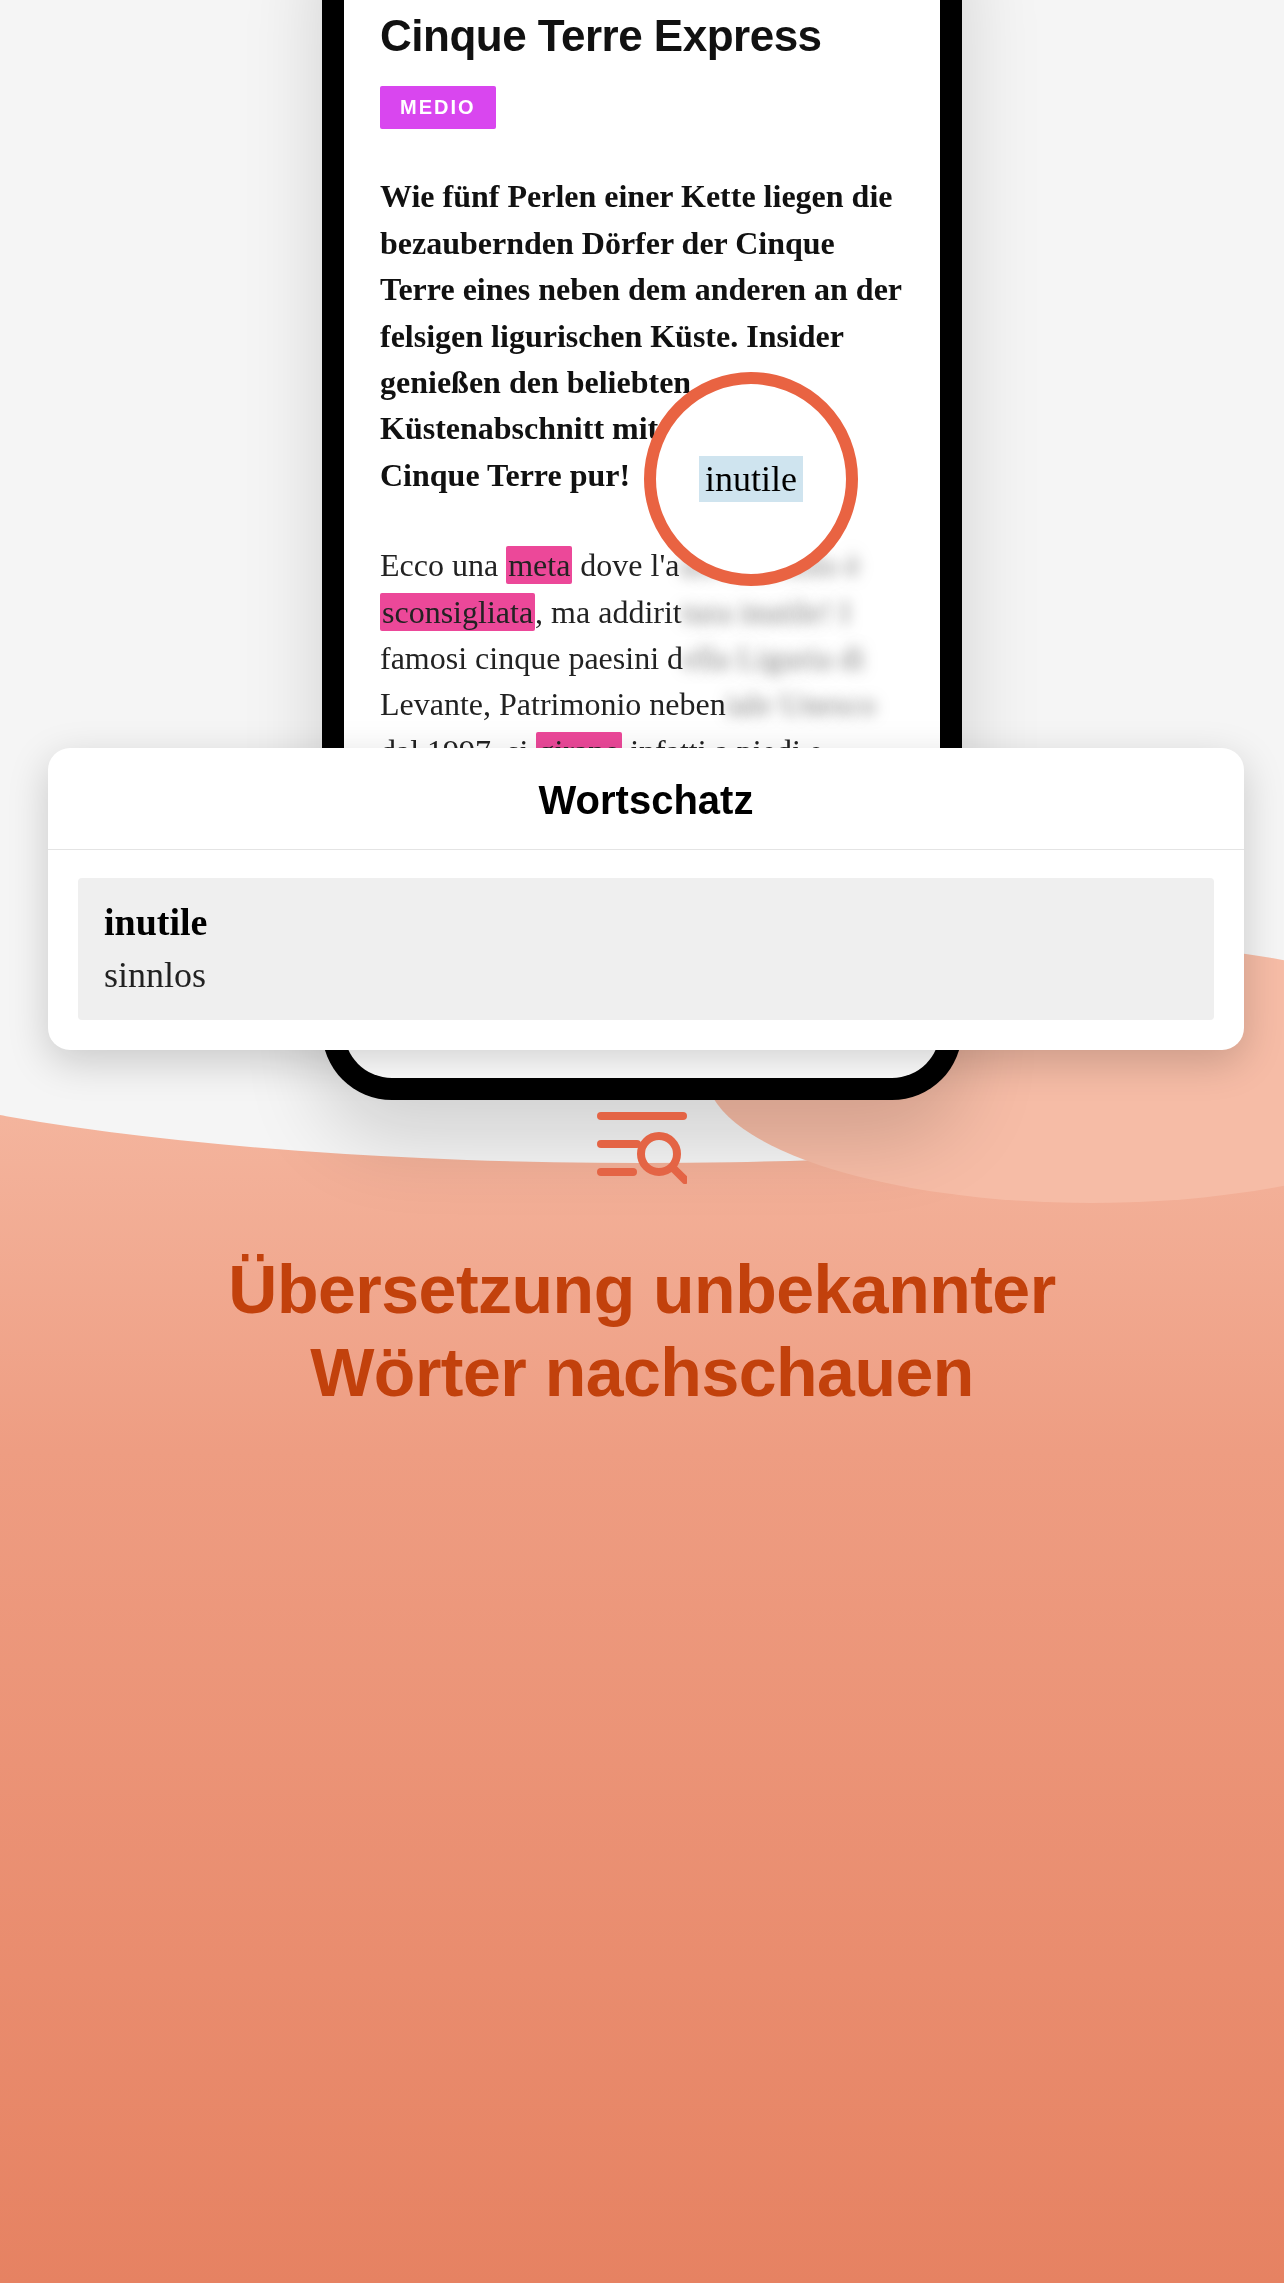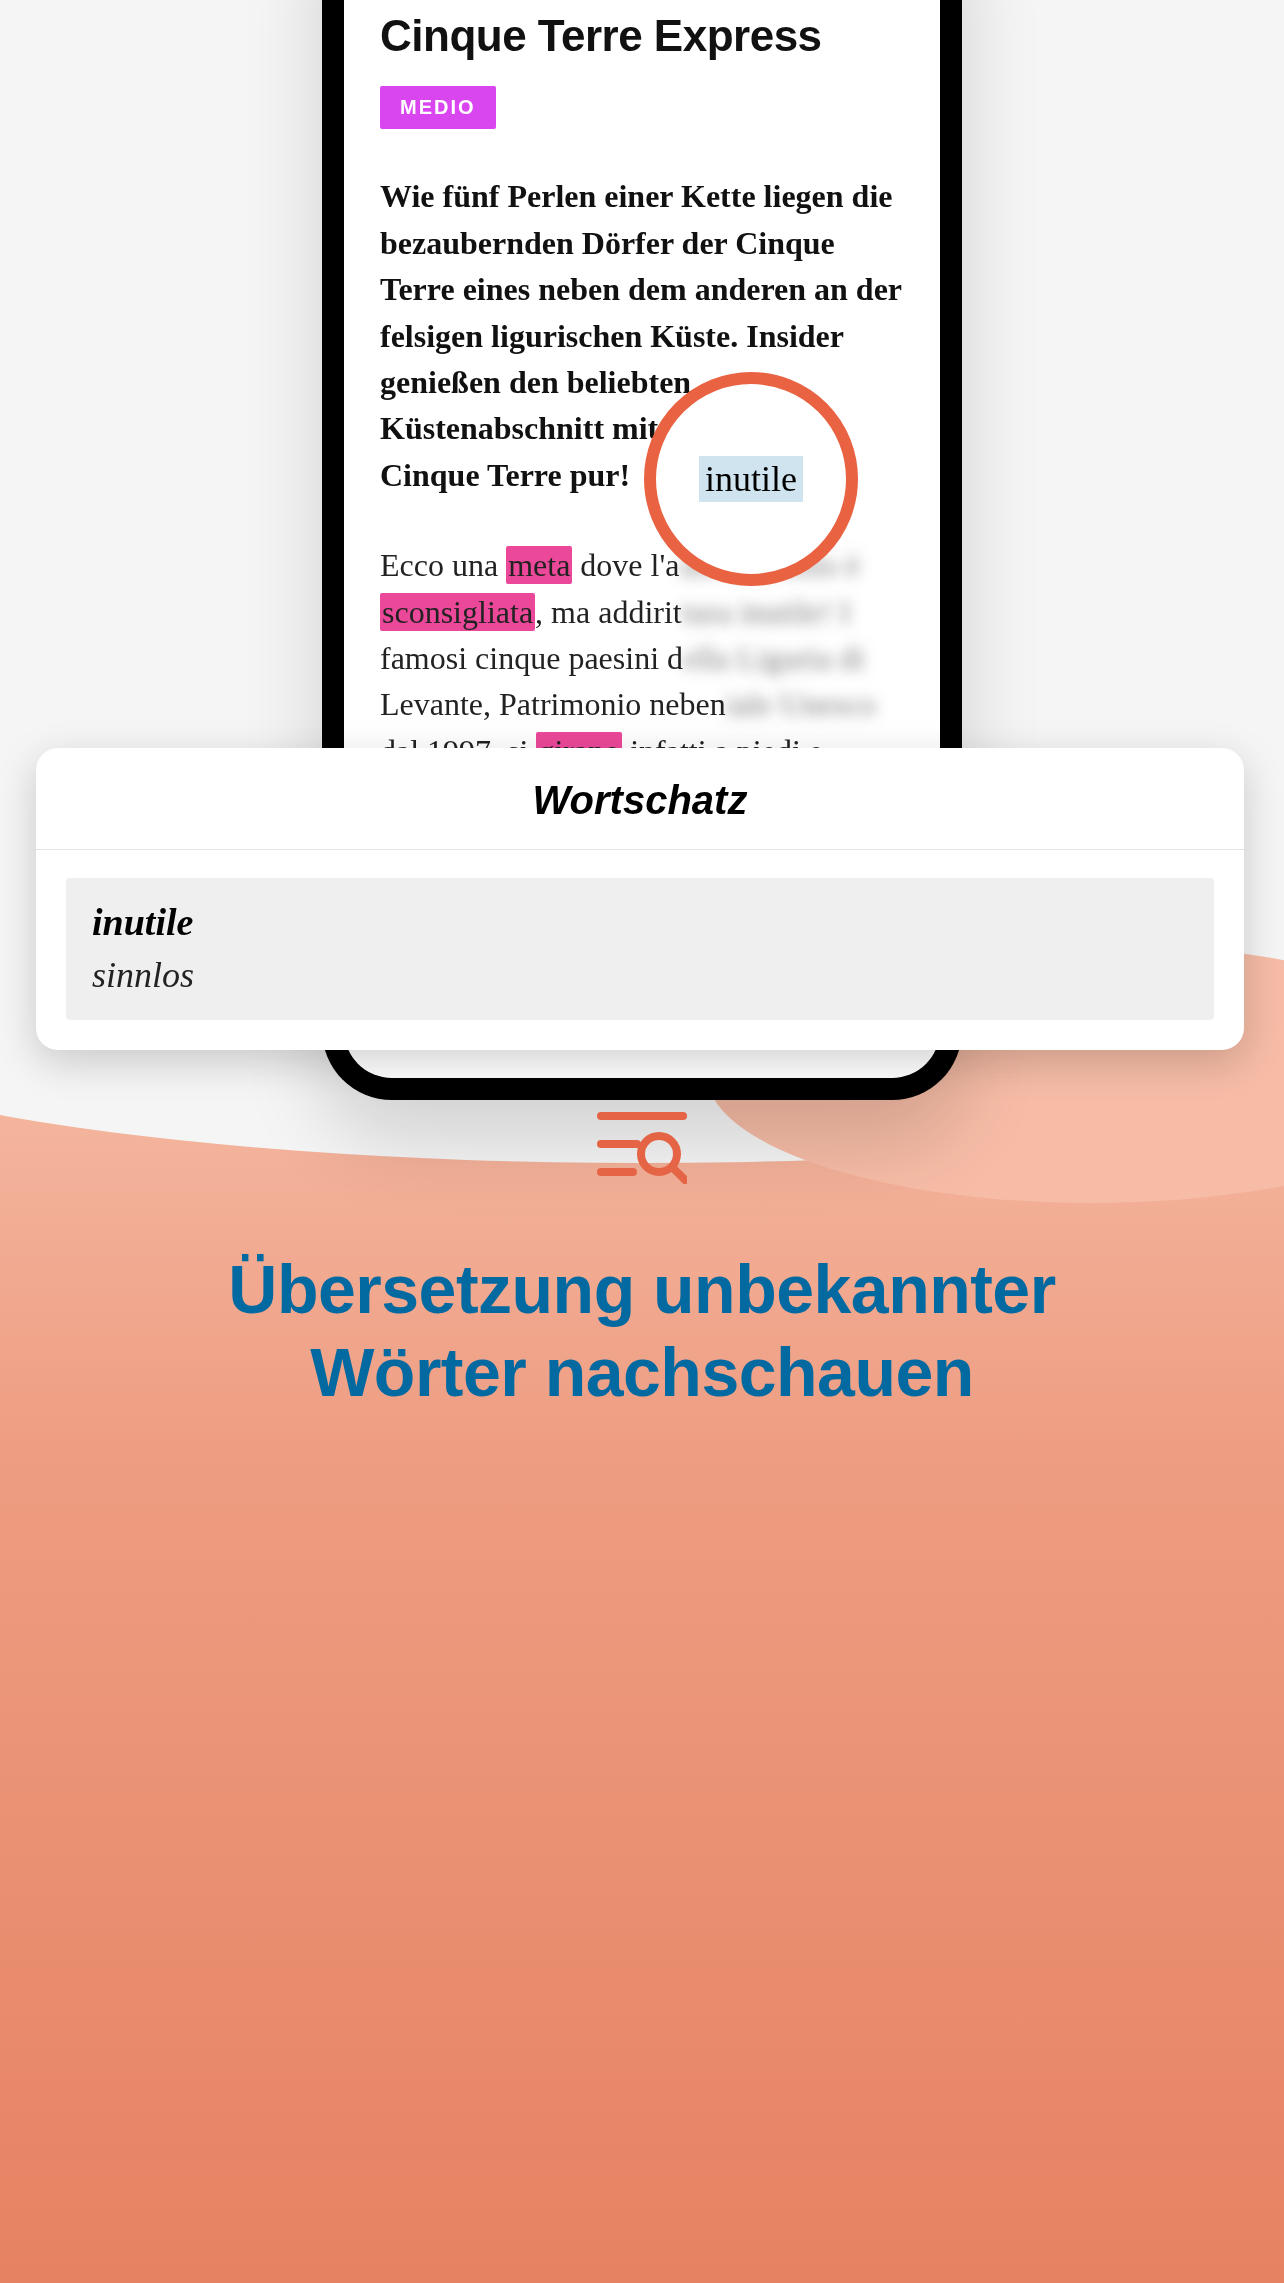--- a/index.html
+++ b/index.html
@@ -114,28 +114,27 @@
     overflow: hidden;
   }
   .magnifier .mag-word {
     background: #cfe4ef;
     padding: 2px 6px;
   }
 
   
   .vocab-card {
     position: absolute;
-    left: 36px; right: 40px;
+    left: 48px; right: 40px;
     top: 748px;
     background: #fff;
     border-radius: 22px;
     box-shadow: 0 12px 40px rgba(0,0,0,0.18);
     z-index: 5;
     overflow: hidden;
-    font-style: italic;
   }
   .vocab-header {
     text-align: center;
     font-size: 40px;
     font-weight: 800;
     padding: 30px 0 26px 0;
     border-bottom: 1px solid #e4e4e4;
   }
   .vocab-body { padding: 28px 30px 30px 30px; }
   .vocab-entry {
@@ -163,21 +162,21 @@
     z-index: 2;
     text-align: center;
   }
   .promo-icon {
     display: inline-block;
     margin-bottom: 60px;
   }
   .promo-text {
     font-size: 68px;
     font-weight: 600;
-    color: #0369a1;
+    color: #c2410c;
     line-height: 1.22;
     letter-spacing: -0.5px;
   }
 </style>
 </head>
 <body>
 
 <div class="bg-wave"></div>
 
 <div class="phone">

